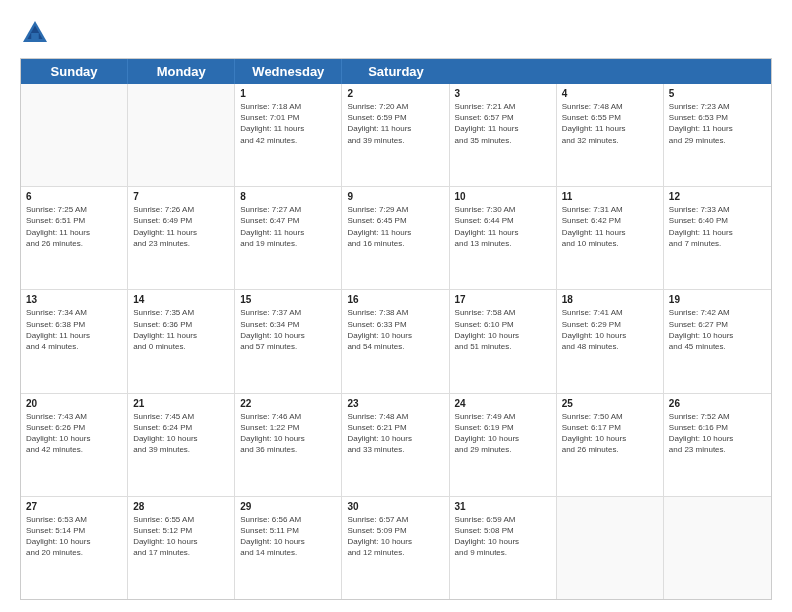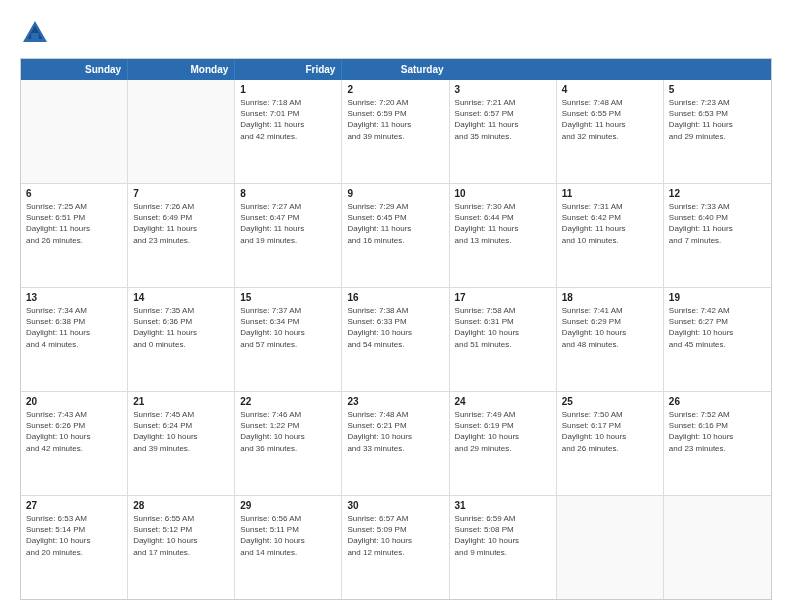--- a/index.html
+++ b/index.html
@@ -67,24 +67,24 @@
       flex-direction: column;
       border: 1px solid #ccc;
     }
     .cal-header {
       display: grid;
       grid-template-columns: repeat(7, 1fr);
       background: #2b6cb0;
     }
     .cal-header-cell {
       color: #fff;
-      font-size: 10px;
+      font-size: 13px;
       font-weight: bold;
       padding: 5px 6px;
-      text-align: right;
+      text-align: center;
       border-right: 1px solid #3a7cc0;
     }
     .cal-header-cell:last-child {
       border-right: none;
     }
     .cal-body {
       flex: 1;
       display: flex;
       flex-direction: column;
     }
@@ -144,21 +144,21 @@
     <div class="title-block">
       <div class="month-title"></div>
       <div class="location"></div>
     </div>
   </div>
 
   <div class="calendar">
     <div class="cal-header">
     <div class="cal-header-cell">Sunday</div>
         <div class="cal-header-cell">Monday</div>
-        <div class="cal-header-cell">Friday</div>
+        <div class="cal-header-cell">Wednesday</div>
         <div class="cal-header-cell">Saturday</div>
       </div>
     <div class="cal-body">
     <div class="cal-row">
           <div class="cal-cell empty"></div>
           <div class="cal-cell empty"></div>
           <div class="cal-cell">
             <span class="day-num">1</span>
             <span class="cell-line">Sunrise: 7:18 AM</span>
             <span class="cell-line">Sunset: 7:01 PM</span>
@@ -270,21 +270,21 @@
           <div class="cal-cell">
             <span class="day-num">16</span>
             <span class="cell-line">Sunrise: 7:38 AM</span>
             <span class="cell-line">Sunset: 6:33 PM</span>
             <span class="cell-line">Daylight: 10 hours</span>
             <span class="cell-line">and 54 minutes.</span>
           </div>
           <div class="cal-cell">
             <span class="day-num">17</span>
             <span class="cell-line">Sunrise: 7:58 AM</span>
-            <span class="cell-line">Sunset: 6:31 PM</span>
+            <span class="cell-line">Sunset: 6:10 PM</span>
             <span class="cell-line">Daylight: 10 hours</span>
             <span class="cell-line">and 51 minutes.</span>
           </div>
           <div class="cal-cell">
             <span class="day-num">18</span>
             <span class="cell-line">Sunrise: 7:41 AM</span>
             <span class="cell-line">Sunset: 6:29 PM</span>
             <span class="cell-line">Daylight: 10 hours</span>
             <span class="cell-line">and 48 minutes.</span>
           </div>

